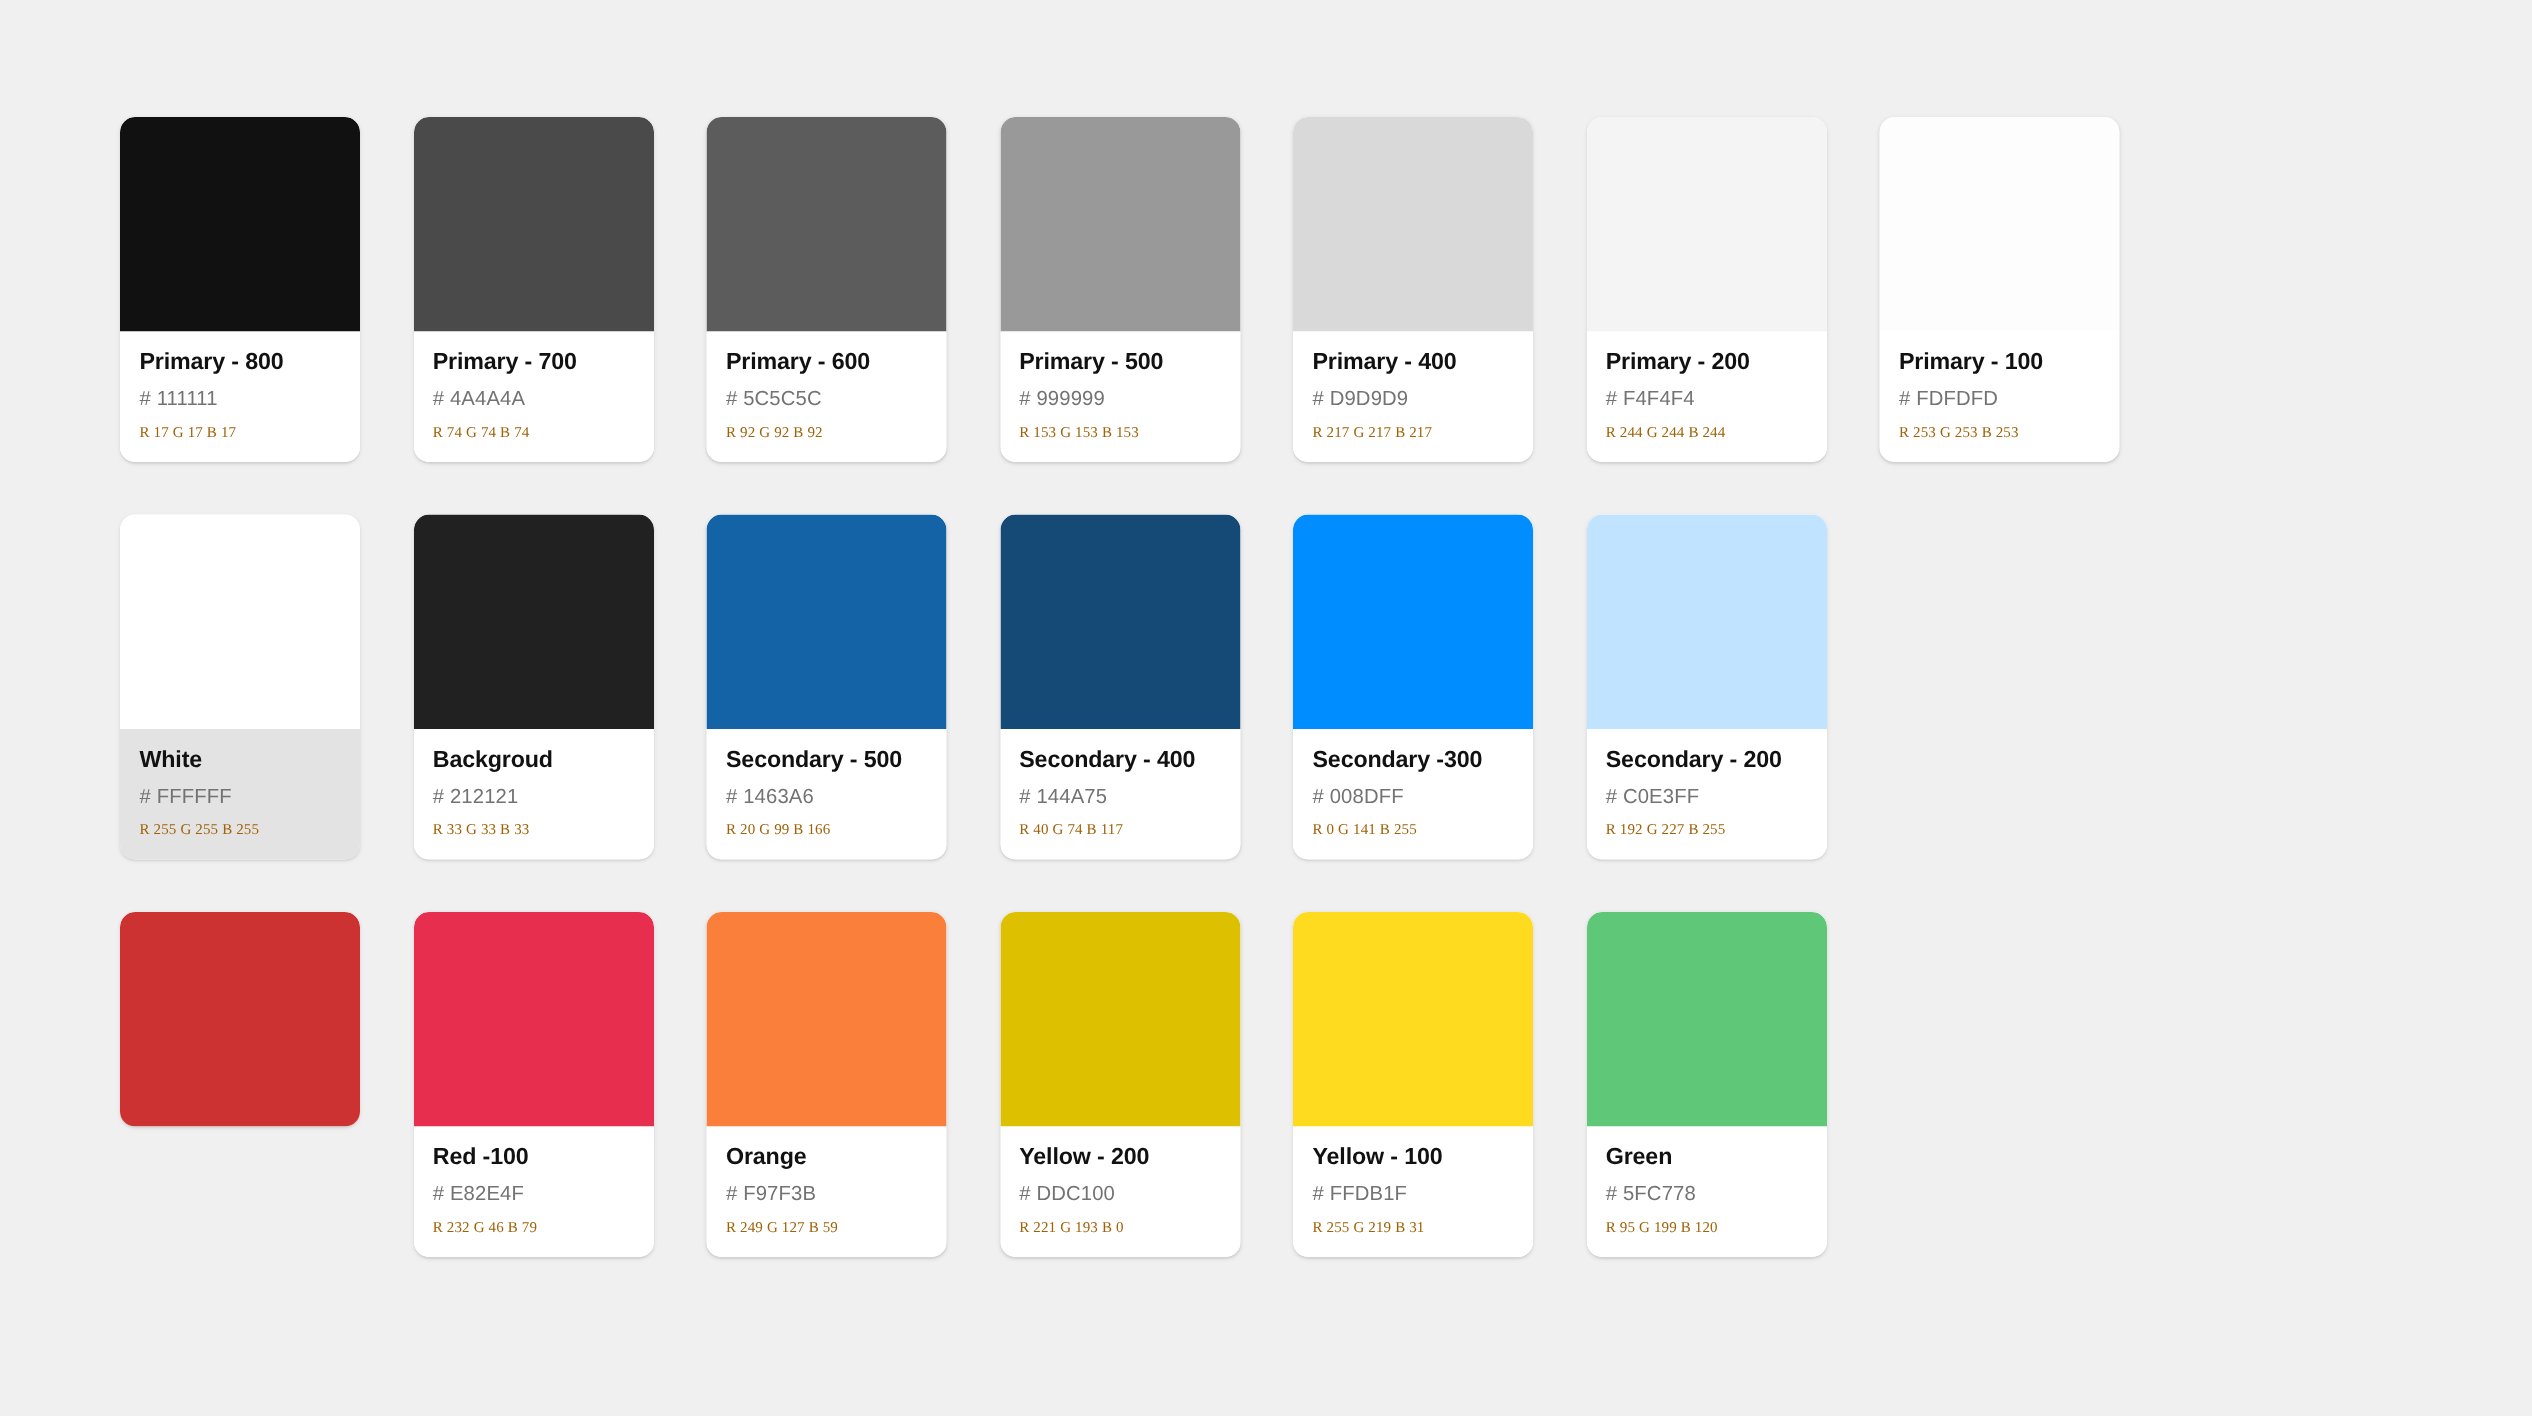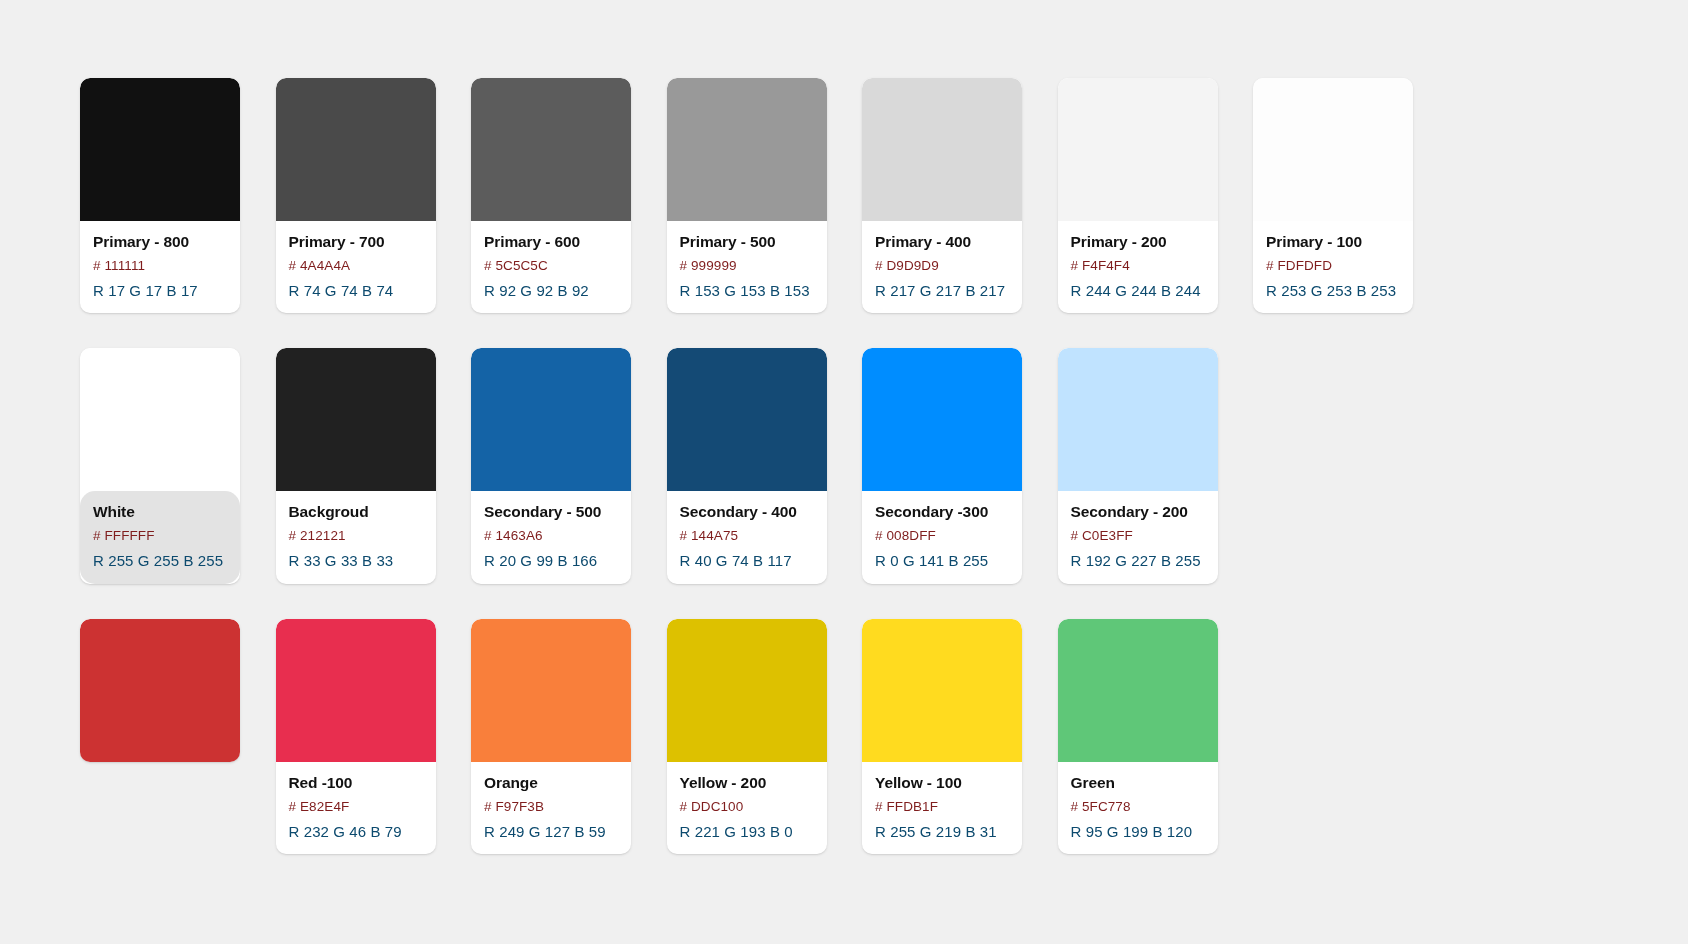--- a/index.html
+++ b/index.html
@@ -43,54 +43,54 @@
 
   .swatch-color {
     width: 100%;
     height: 143px;
     border-radius: 10px 10px 0 0;
   }
 
   .swatch-info {
     padding: 12px 13px 14px 13px;
     background: #FFFFFF;
-    border-radius: 15px;
   }
 
   .swatch-card.is-selected .swatch-info {
     background: #E3E3E3;
   }
 
   .swatch-name {
     font-size: 15.5px;
     font-weight: bold;
     color: #111111;
     letter-spacing: -0.1px;
     line-height: 1.1;
     white-space: nowrap;
   }
 
   .swatch-hex {
     margin-top: 9px;
     font-size: 13.5px;
     font-weight: normal;
-    color: #7f1d1d;
+    color: #737373;
     letter-spacing: 0.1px;
     line-height: 1.1;
     white-space: nowrap;
   }
 
   .swatch-rgb {
     margin-top: 9px;
-    font-size: 15px;
+    font-size: 10px;
     font-weight: normal;
-    color: #0c4a6e;
+    color: #a16207;
     letter-spacing: 0.1px;
     line-height: 1.1;
     white-space: nowrap;
+    font-family: Liberation Serif, serif;
   }
 </style>
 </head>
 <body style="background: rgb(240, 240, 240);">
 
 <div id="palette-board" style="background: rgb(240, 240, 240);">
   <div id="rows-container">
       <div class="swatch-row">
         <div class="swatch-card">
           <div class="swatch-color" style="background: rgb(17, 17, 17);"></div>

